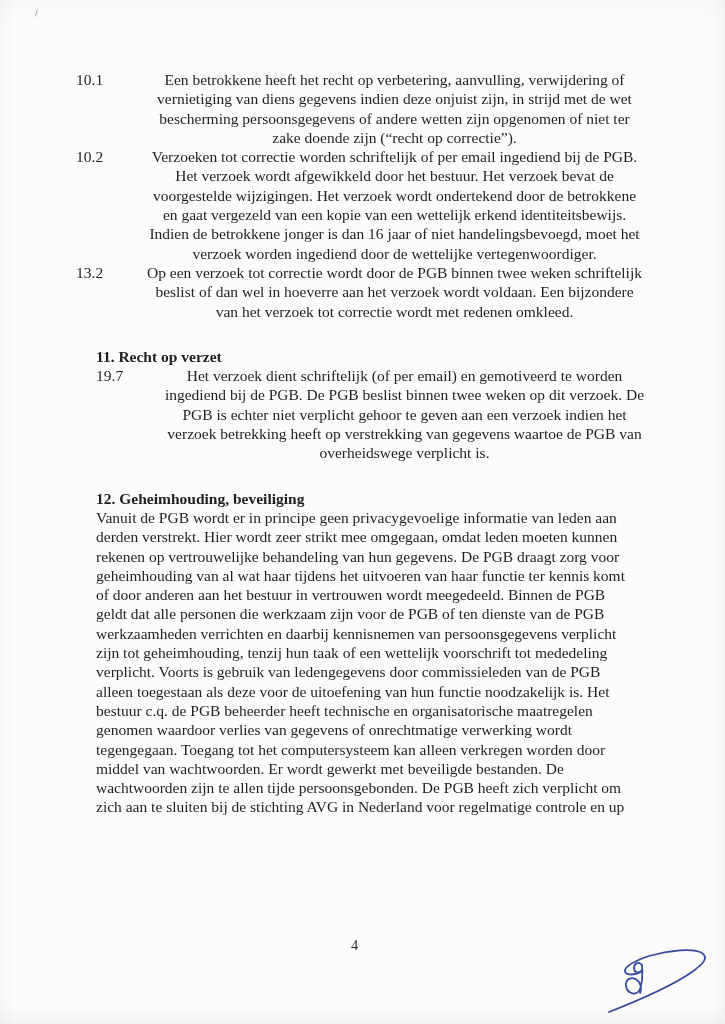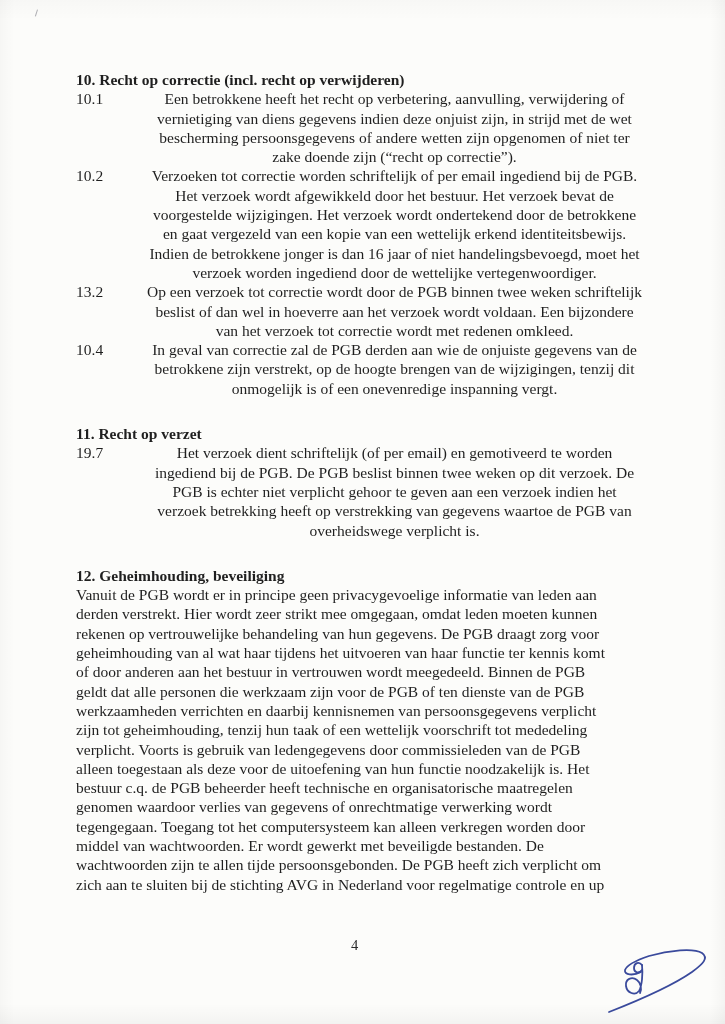--- a/index.html
+++ b/index.html
@@ -17,21 +17,21 @@
   }
   .content {
     position: absolute;
     left: 76px;
     top: 70px;
     width: 600px;
     font-size: 15.5px;
     line-height: 19.3px;
   }
   .section { margin: 0; }
-  .section + .section { margin-top: 26px; }
+  .section + .section { margin-top: 26px; margin-left: 20px; }
   .section-heading {
     font-weight: bold;
     white-space: pre;
   }
   .item {
     display: flex;
     align-items: flex-start;
   }
   .item-number {
     flex: 0 0 37px;
@@ -71,21 +71,20 @@
   }
 </style>
 </head>
 <body>
 
 <div class="stray-mark"></div>
 
 <div class="content">
 
   <div class="section">
-    <div class="section-heading">10. Recht op correctie (incl. recht op verwijderen)</div>
     <div class="item">
       <span class="item-number">10.1</span>
       <span class="item-text">Een betrokkene heeft het recht op verbetering, aanvulling, verwijdering of
 vernietiging van diens gegevens indien deze onjuist zijn, in strijd met de wet
 bescherming persoonsgegevens of andere wetten zijn opgenomen of niet ter
 zake doende zijn (“recht op correctie”).</span>
     </div>
     <div class="item">
       <span class="item-number">10.2</span>
       <span class="item-text">Verzoeken tot correctie worden schriftelijk of per email ingediend bij de PGB.
@@ -93,26 +92,20 @@
 voorgestelde wijzigingen. Het verzoek wordt ondertekend door de betrokkene
 en gaat vergezeld van een kopie van een wettelijk erkend identiteitsbewijs.
 Indien de betrokkene jonger is dan 16 jaar of niet handelingsbevoegd, moet het
 verzoek worden ingediend door de wettelijke vertegenwoordiger.</span>
     </div>
     <div class="item">
       <span class="item-number">13.2</span>
       <span class="item-text">Op een verzoek tot correctie wordt door de PGB binnen twee weken schriftelijk
 beslist of dan wel in hoeverre aan het verzoek wordt voldaan. Een bijzondere
 van het verzoek tot correctie wordt met redenen omkleed.</span>
-    </div>
-    <div class="item">
-      <span class="item-number">10.4</span>
-      <span class="item-text">In geval van correctie zal de PGB derden aan wie de onjuiste gegevens van de
-betrokkene zijn verstrekt, op de hoogte brengen van de wijzigingen, tenzij dit
-onmogelijk is of een onevenredige inspanning vergt.</span>
     </div>
   </div>
 
   <div class="section">
     <div class="section-heading">11. Recht op verzet</div>
     <div class="item">
       <span class="item-number">19.7</span>
       <span class="item-text">Het verzoek dient schriftelijk (of per email) en gemotiveerd te worden
 ingediend bij de PGB. De PGB beslist binnen twee weken op dit verzoek. De
 PGB is echter niet verplicht gehoor te geven aan een verzoek indien het

